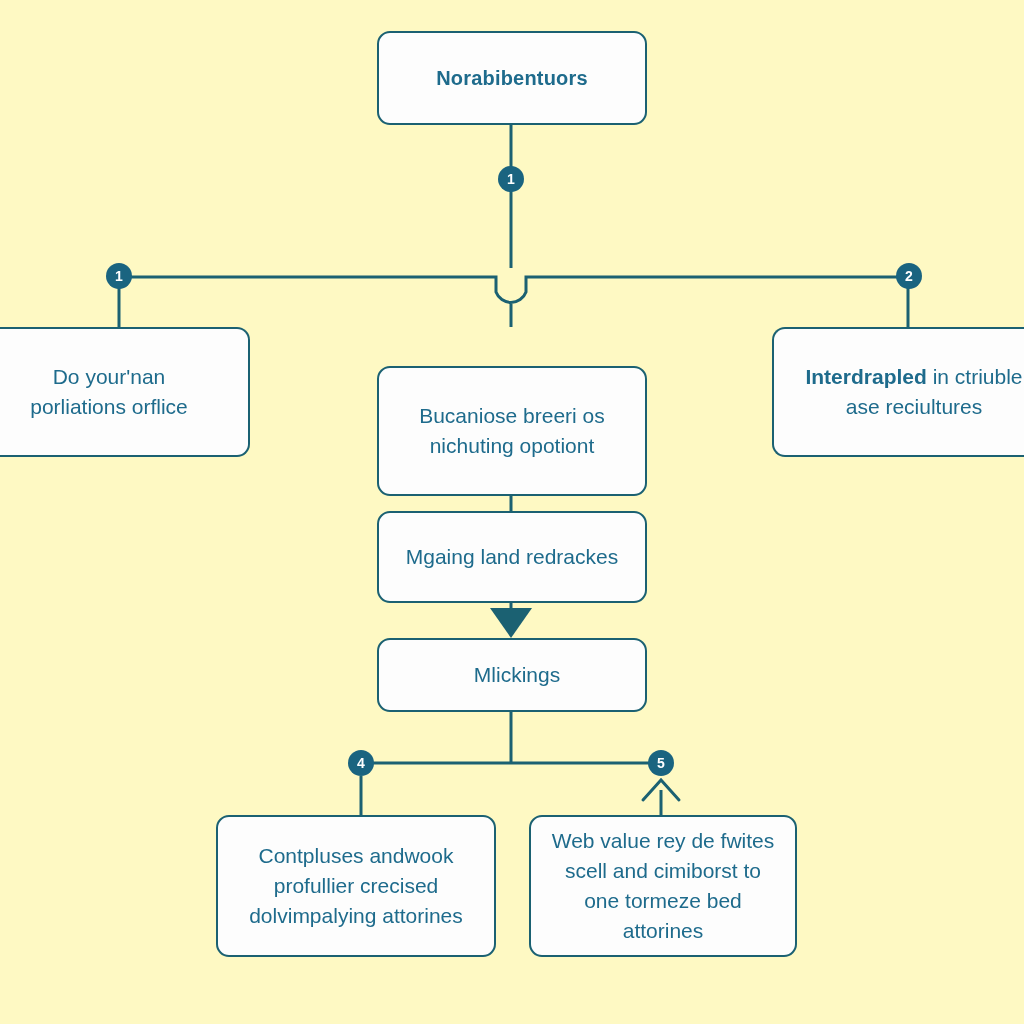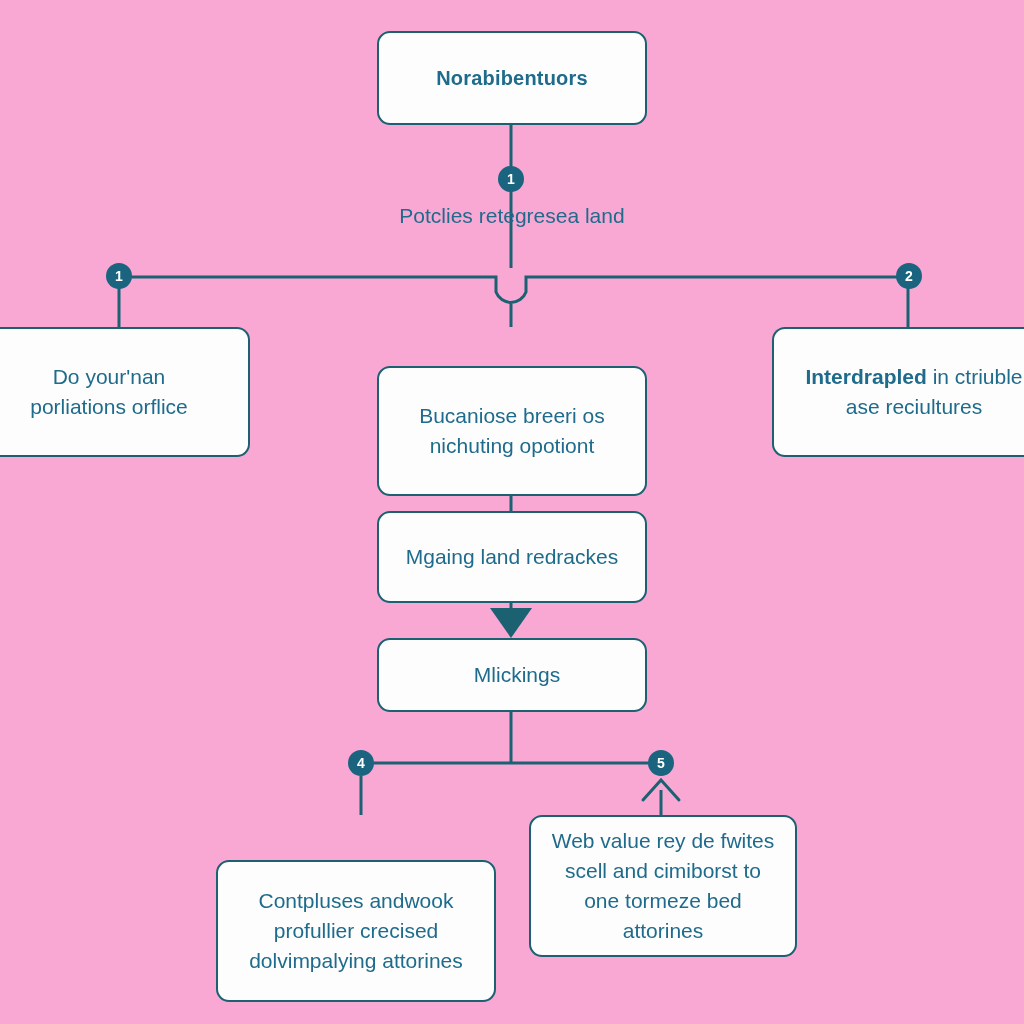--- a/index.html
+++ b/index.html
@@ -10,21 +10,21 @@
   body {
     width: 1024px;
     height: 1024px;
     font-family: "Liberation Sans", sans-serif;
     overflow: hidden;
   }
   #canvas {
     position: relative;
     width: 1024px;
     height: 1024px;
-    background: #f9a8d4;
+    background: #fef9c3;
   }
   #wires {
     position: absolute;
     left: 0;
     top: 0;
     width: 1024px;
     height: 1024px;
     pointer-events: none;
   }
   .node {
@@ -149,39 +149,39 @@
   </div>
 
   <div class="node" style="left:377px; top:511px; width:270px; height:92px;">
     <span class="txt">Mgaing land redrackes</span>
   </div>
 
   <div class="node" style="left:377px; top:638px; width:270px; height:74px;padding-left:24px;">
     <span class="txt">Mlickings</span>
   </div>
 
-  <div class="node" style="left:216px; top:860px; width:280px; height:142px;">
+  <div class="node" style="left:216px; top:815px; width:280px; height:142px;">
     <span class="txt">
       <span>Contpluses andwook</span><br>
       <span>profullier crecised</span><br>
       <span>dolvimpalying attorines</span>
     </span>
   </div>
 
   <div class="node" style="left:529px; top:815px; width:268px; height:142px;">
     <span class="txt">
       <span>Web value rey de fwites</span><br>
       <span>scell and cimiborst to</span><br>
       <span>one tormeze bed</span><br>
       <span>attorines</span>
     </span>
   </div>
 
   <div class="edge-label" style="left:332px; top:200px; width:360px;">
-    <span>Potclies retegresea land</span><br>
+    <br>
   </div>
 
   <div class="badge" style="left:498px; top:166px;">
     <span>1</span>
   </div>
   <div class="badge" style="left:106px; top:263px;">
     <span>1</span>
   </div>
   <div class="badge" style="left:896px; top:263px;">
     <span>2</span>

